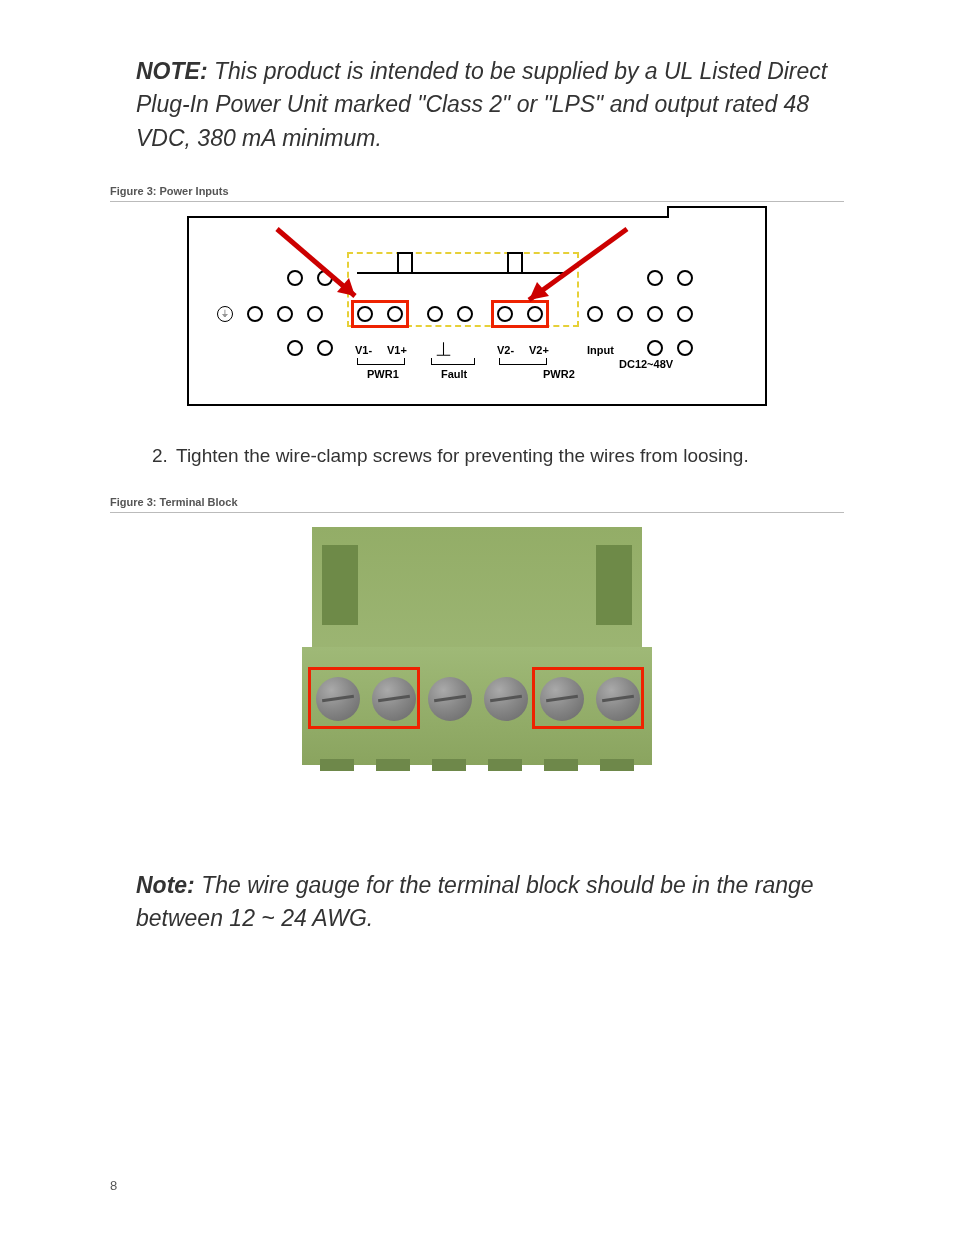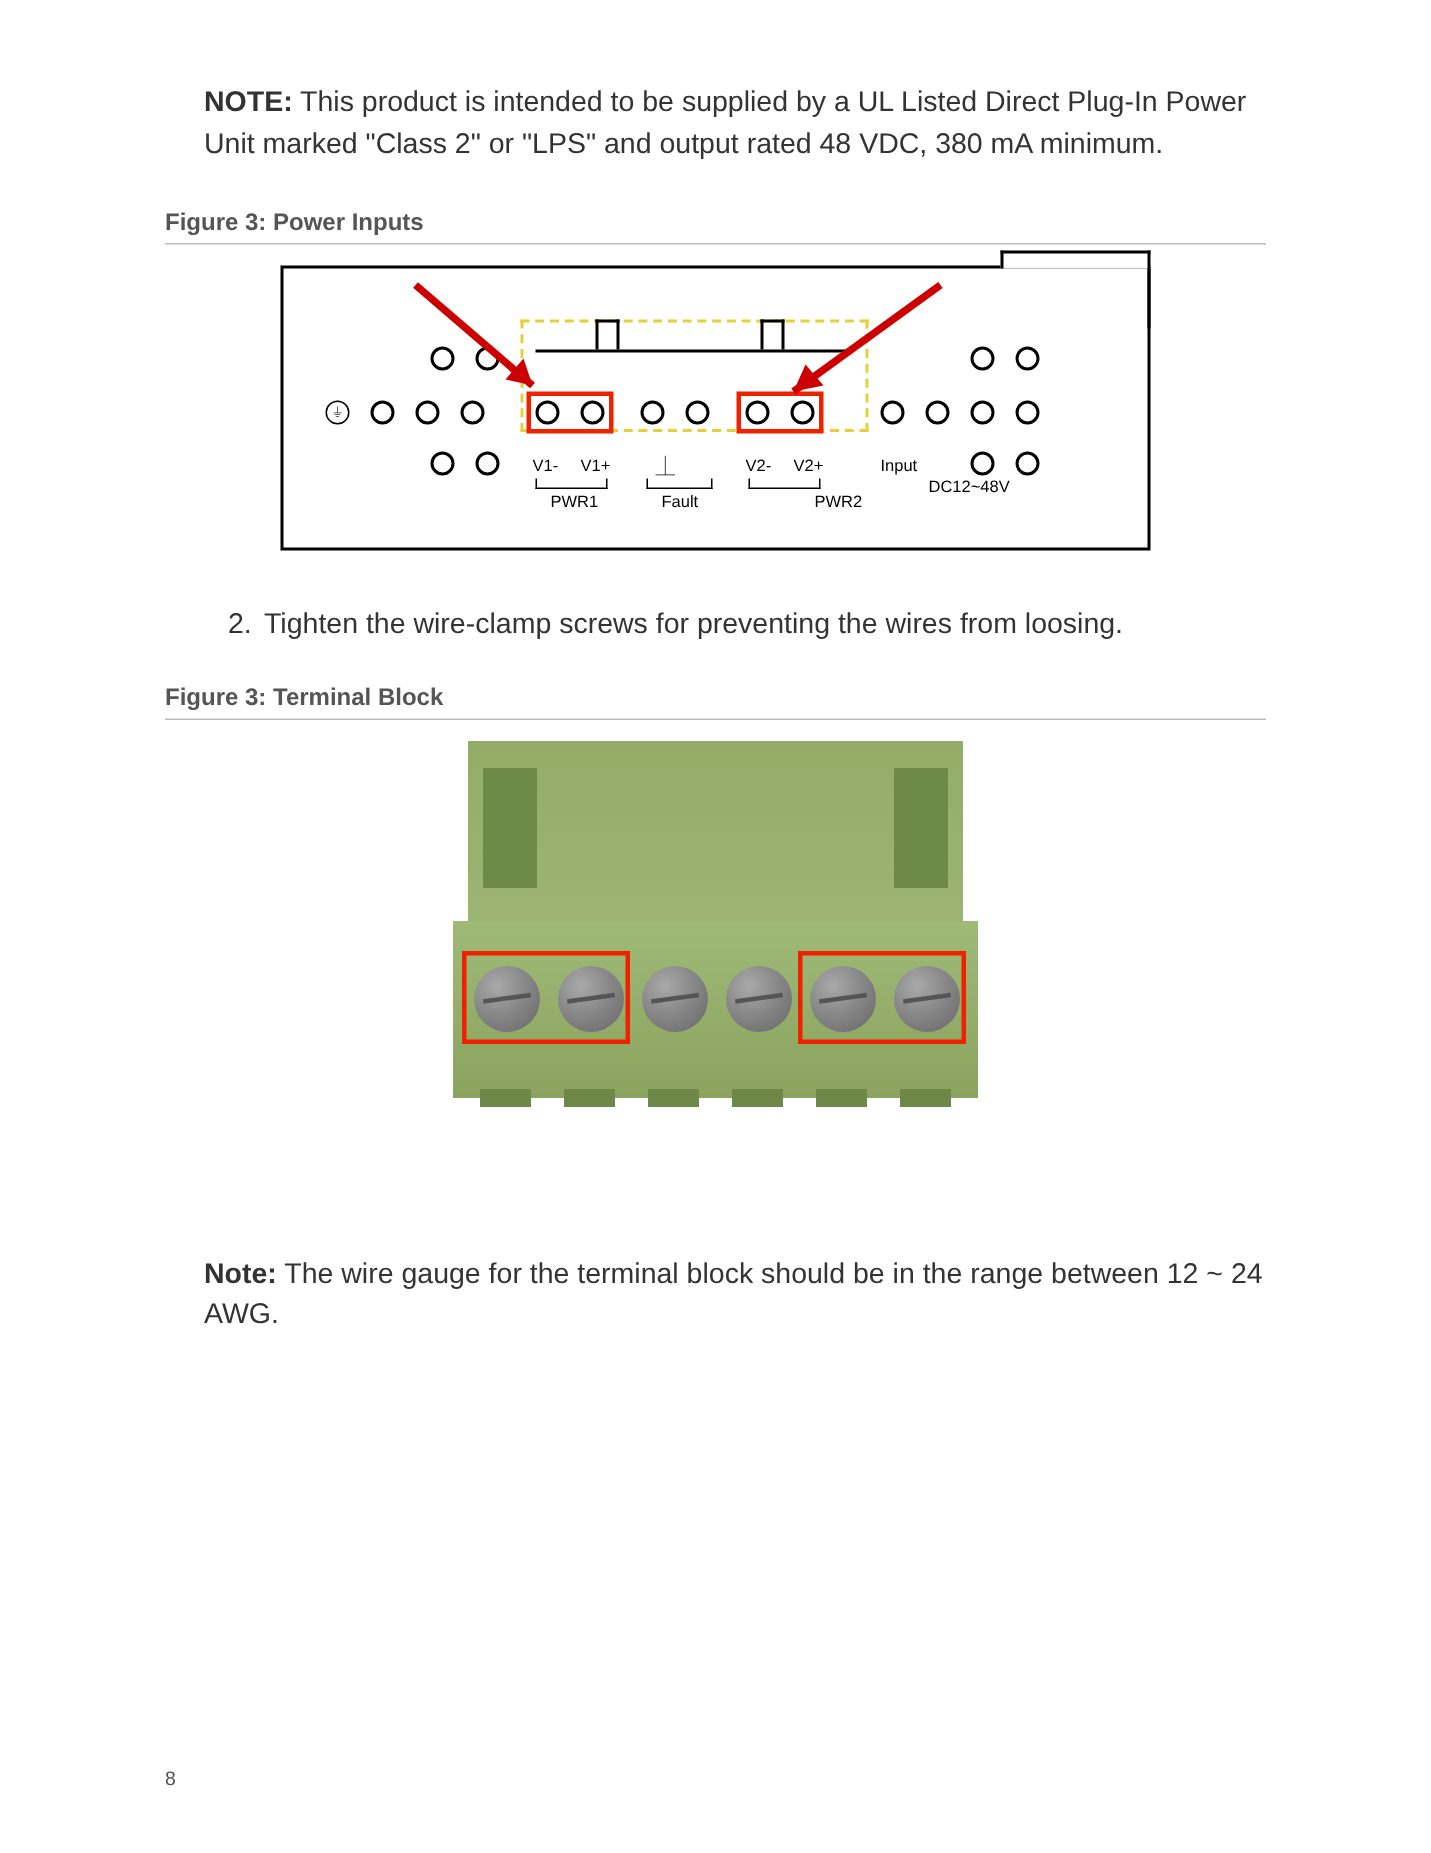--- a/index.html
+++ b/index.html
@@ -14,28 +14,29 @@
   }
   .page {
     padding: 55px 110px 40px 110px;
   }
   .chapter-header {
     font-size: 13px;
     color: #666;
     margin-bottom: 38px;
   }
   .note-block {
-    font-size: 19px;
+    font-size: 23px;
     line-height: 1.45;
     margin-left: 26px;
     margin-bottom: 30px;
+    font-style: italic;
   }
   .note-block .bold { font-weight: 700; }
   .figure-caption {
-    font-size: 16px;
+    font-size: 11px;
     font-weight: 600;
     color: #555;
     border-bottom: 1px solid #bbb;
     padding-bottom: 4px;
     margin-bottom: 14px;
   }
   .figure-area {
     display: flex;
     justify-content: center;
     margin-bottom: 36px;
@@ -101,20 +102,21 @@
   .d1-redbox {
     position: absolute;
     border: 3px solid #e20;
   }
   .d1-label {
     position: absolute;
     font-size: 11px;
     font-family: Arial, sans-serif;
     color: #000;
     white-space: nowrap;
+    font-weight: bold;
   }
   .d1-bracket {
     position: absolute;
     border-bottom: 1.5px solid #000;
     border-left: 1.5px solid #000;
     border-right: 1.5px solid #000;
     height: 7px;
   }
   .ground-sym {
     position: absolute;

